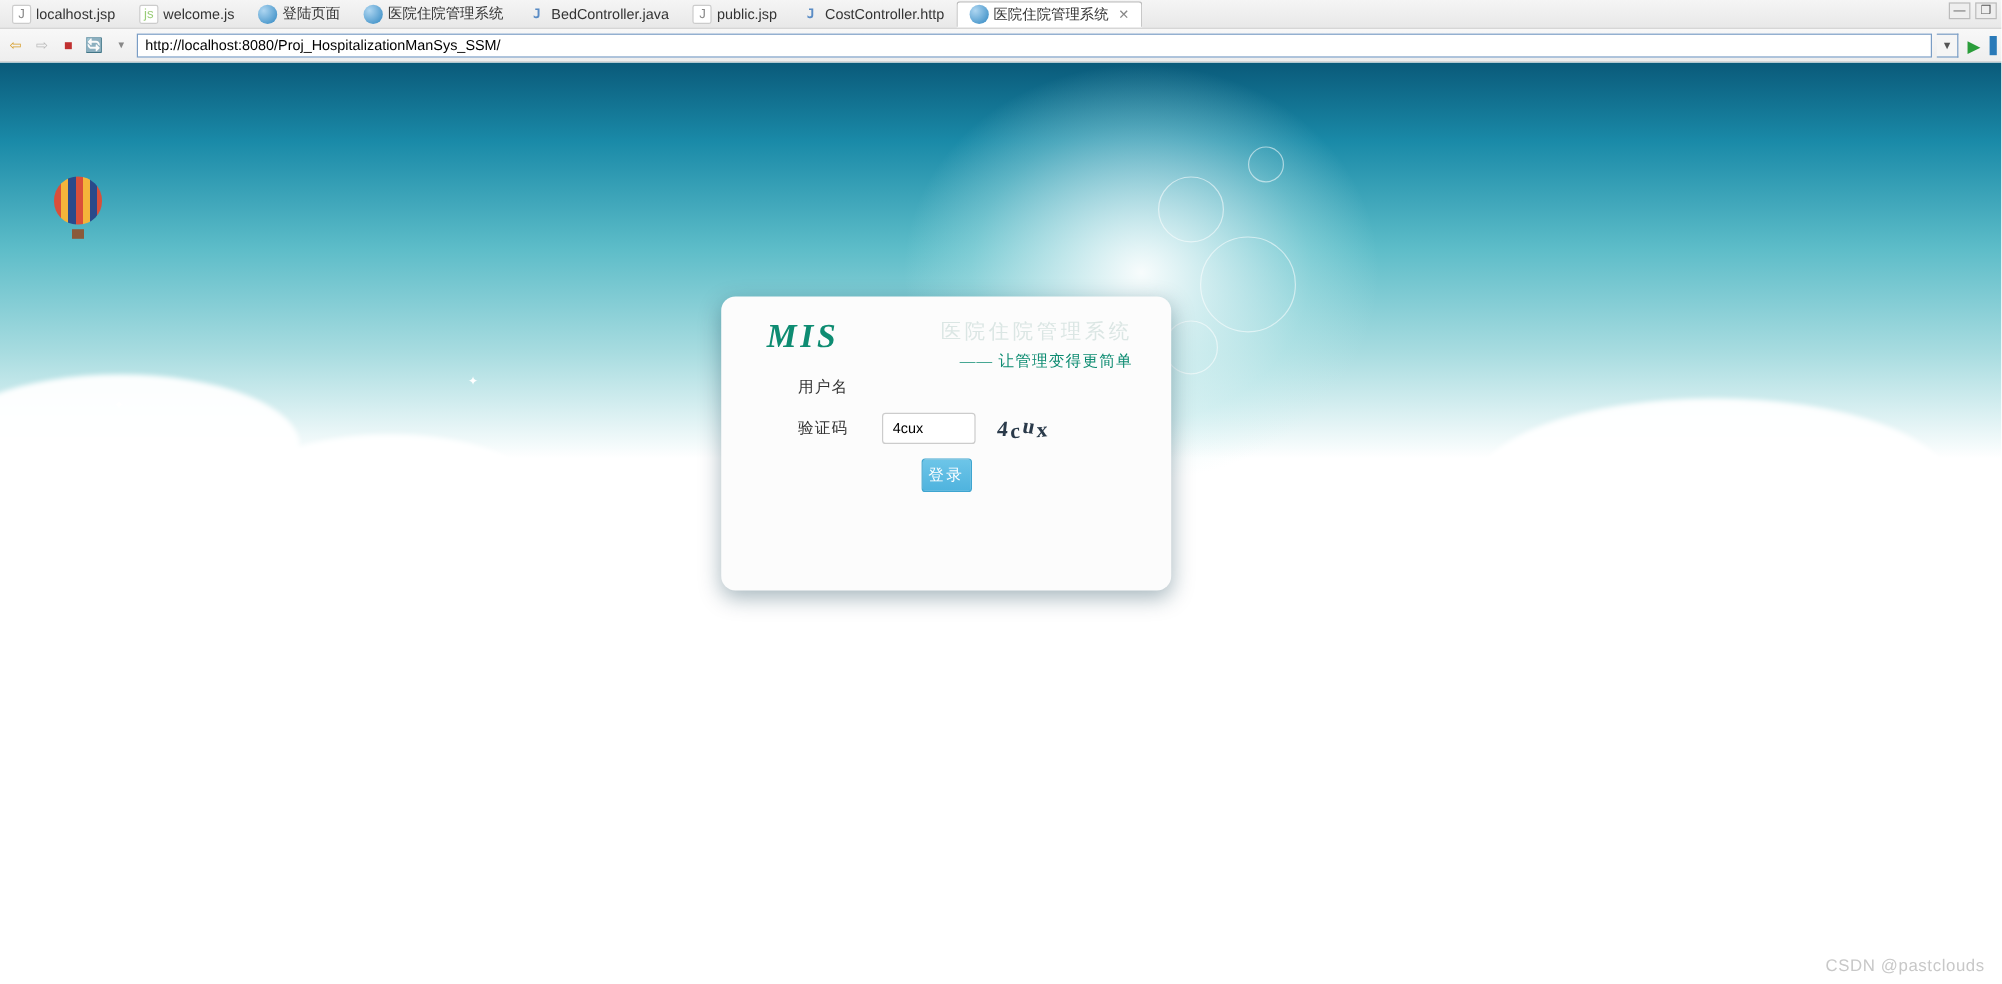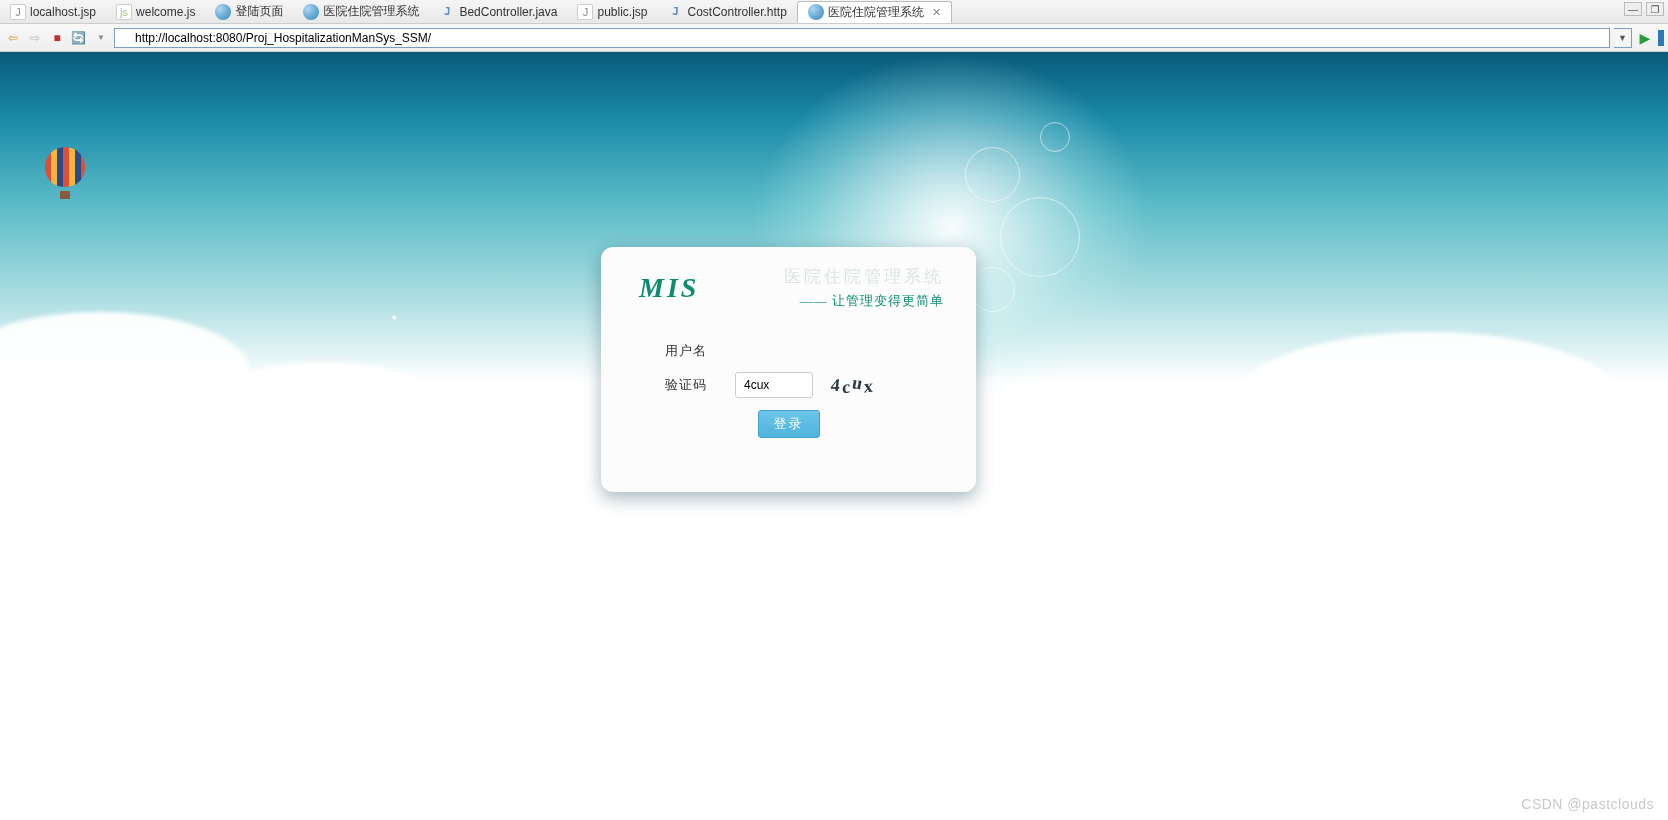--- a/index.html
+++ b/index.html
@@ -52,21 +52,21 @@
       height: 28px;
       background: linear-gradient(#f8f8f8, #eee);
       border-bottom: 1px solid #ccc;
       display: flex;
       align-items: center;
       padding: 0 4px;
       gap: 4px;
     }
     .tool-btn { width:18px; height:18px; display:flex; align-items:center; justify-content:center; cursor:pointer;}
     .url-bar {
-      flex:1; height:20px; border:1px solid #7a9dc5; background:#fff; font-size:12px; padding:0 20px;
+      flex:1; height:20px; border:1px solid #7a9dc5; background:#fff; font-size:12px; padding:0 6px;
     }
     .url-drop { width:18px; height:20px; border:1px solid #7a9dc5; border-left:none; background:#f5f5f5; display:flex; align-items:center; justify-content:center;}
     .play-btn { color:#2a9d3a; font-size:14px;}
     
     .page {
       position: relative;
       height: 768px;
       background: #fff;
       overflow:hidden;
     }
@@ -104,21 +104,21 @@
     .star { position:absolute; color:#fff; font-size:10px;}
     .s1 { top:310px; left:150px;} .s2 { top:280px; left:95px;} .s3 { top:260px; left:390px;}
     
     .login-card {
       position:absolute; top:195px; left:601px; width:375px; height:245px;
       background: #fcfcfc;
       border-radius: 12px;
       box-shadow: 0 6px 18px rgba(0,50,70,0.35);
       padding: 18px 26px 18px 26px;
     }
-    .login-head { display:flex; align-items:center; justify-content:space-between; margin-bottom:32px; padding:0 6px;}
+    .login-head { display:flex; align-items:flex-start; justify-content:space-between; margin-bottom:4px; padding:0 6px;}
     .mis-logo { font-family: "Times New Roman", serif; font-style:italic; font-weight:bold; font-size:28px; color:#0e8c72; letter-spacing:3px; margin-left:6px;}
     .head-right { text-align:right;}
     .sys-title { font-size:17px; color:#dbe6e4; letter-spacing:3px; font-weight:500;}
     .sys-sub { font-size:13px; color:#0e8c72; font-family:'KaiTi','STKaiti',serif; letter-spacing:1px; margin-top:4px;}
     .sys-sub::before { content:"—— ";}
     .form-row { display:flex; align-items:center; margin-bottom:12px; padding-left:20px;}
     .form-label { width:60px; text-align:right; font-size:13px; color:#333; margin-right:28px; letter-spacing:1px;}
     .form-input {
       height:26px; border:1px solid #ccc; border-radius:3px; padding:0 8px; font-size:12px; background:#fff;
     }
@@ -129,21 +129,21 @@
     .pin-icon { position:absolute; right:6px; top:2px; font-size:16px; color:#e88;}
     .captcha-img {
       margin-left:10px; width:60px; height:22px; display:flex; align-items:center; justify-content:center;
       font-family:serif; font-size:18px; font-weight:bold; letter-spacing:2px;
       color:#2a3a4a; transform:skew(-6deg); position:relative;
     }
     .captcha-img span:nth-child(2){ transform:rotate(-8deg) translateY(2px);}
     .captcha-img span:nth-child(3){ transform:rotate(6deg) translateY(-2px);}
     .captcha-img span:nth-child(4){ transform:rotate(-5deg) translateY(1px);}
     .login-btn {
-      display:block; margin:4px auto 0; width:62px; height:28px;
+      display:block; margin:4px auto 0; width:42px; height:28px;
       background: linear-gradient(#6dc5e8, #4fb3de);
       border:1px solid #3ea5d0; border-radius:3px; color:#fff; font-size:13px; cursor:pointer; letter-spacing:2px;
     }
     .watermark {
       position:absolute; bottom:8px; right:14px; font-size:14px; color:#c8c8c8; letter-spacing:0.5px;
     }
   </style>
 </head>
 <body>
 

